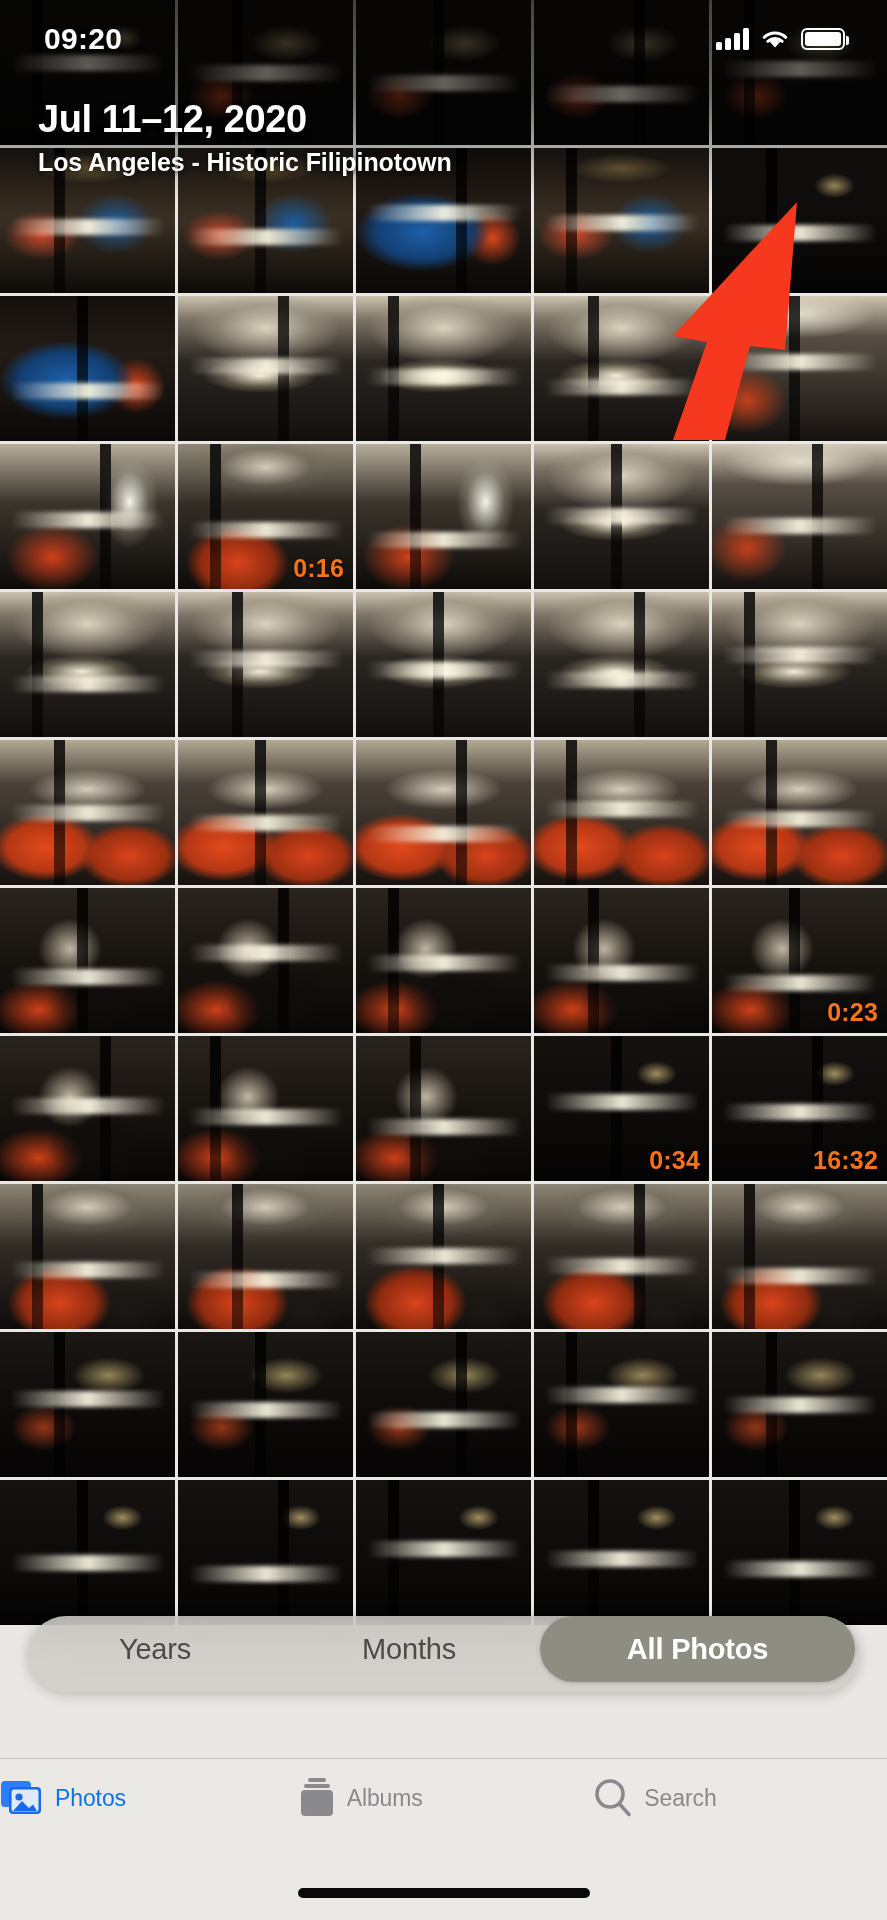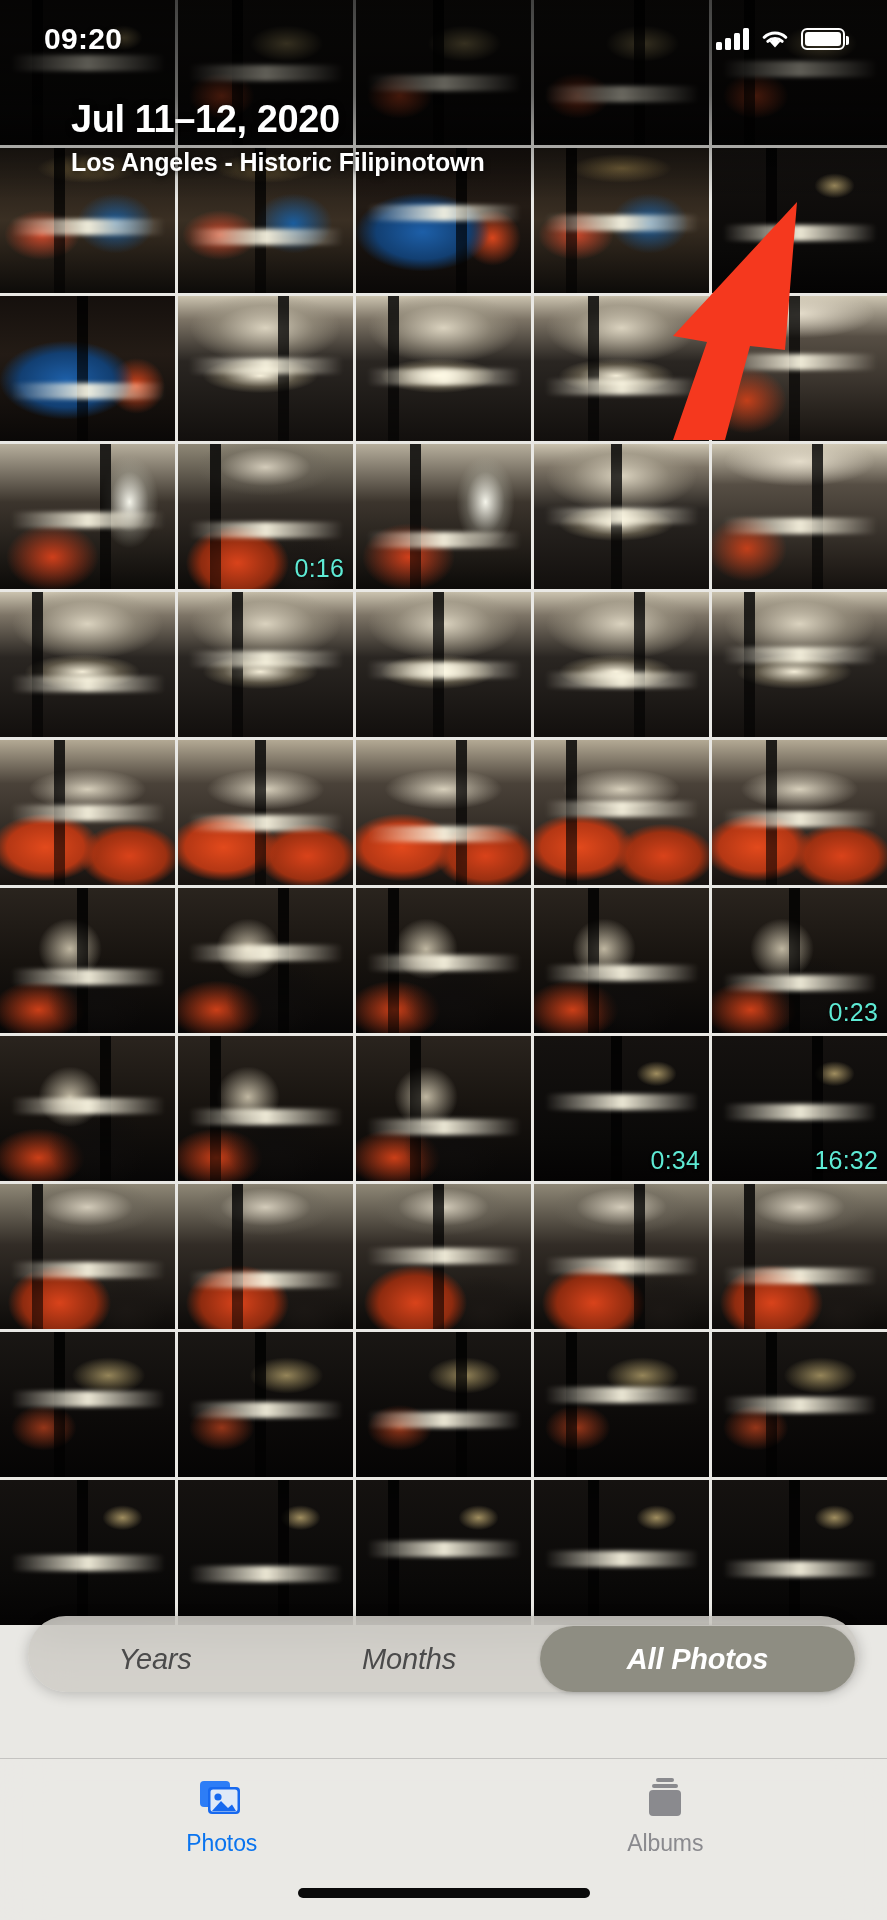--- a/index.html
+++ b/index.html
@@ -29,23 +29,23 @@
   }
   .tile {
     position: relative;
     overflow: hidden;
     background: #131212;
   }
   .tile .ph { position:absolute; inset:0; }
   .dur {
     position: absolute;
     right: 9px; bottom: 6px;
-    color: #5eead4;
+    color: #f97316;
     font-size: 25px;
-    font-weight: 400;
+    font-weight: 700;
     letter-spacing: .2px;
     text-shadow: 0 1px 3px rgba(0,0,0,.8);
     z-index: 4;
   }
 
   
   .v-interior {
     background:
       radial-gradient(ellipse 60% 34% at 50% 22%, rgba(224,216,196,.95) 0%, rgba(160,152,134,.55) 46%, rgba(0,0,0,0) 72%),
       radial-gradient(ellipse 44% 16% at 47% 55%, rgba(255,248,226,.95) 0%, rgba(255,238,190,.25) 48%, rgba(0,0,0,0) 75%),
@@ -154,21 +154,20 @@
     content:''; position:absolute; right:-6px; top:6px; width:3px; height:9px;
     background:#fff; border-radius: 0 2px 2px 0;
   }
   .batt i { position:absolute; inset:2px; background:#fff; border-radius:3px; }
 
   #nav {
     position: absolute; top: 86px; left: 0; right: 0;
     z-index: 12;
     display: flex; align-items: flex-start; justify-content: space-between;
     padding: 0 30px 0 38px;
-    margin-left: 33px;
   }
   #nav-titles { padding-top: 12px; }
   #nav-title {
     color: #fff; font-size: 38px; font-weight: 700; letter-spacing: -.4px;
     text-shadow: 0 1px 6px rgba(0,0,0,.75);
     white-space: nowrap;
   }
   #nav-subtitle {
     color: #fff; font-size: 25px; font-weight: 600; letter-spacing: -.1px;
     margin-top: 7px;
@@ -196,23 +195,22 @@
     position: absolute; left: 555px; top: 150px;
     width: 300px; height: 290px; z-index: 20; pointer-events: none;
   }
 
   
   #segmented {
     position: absolute; left: 28px; right: 28px; bottom: 228px;
     height: 76px; border-radius: 38px;
     background: rgba(205,203,196,.80);
     backdrop-filter: blur(22px);
-    display: flex; align-items: flex-end; z-index: 14;
+    display: flex; align-items: flex-start; z-index: 14;
     box-shadow: 0 2px 14px rgba(0,0,0,.22);
-    font-style: italic;
   }
   .seg {
     flex: 1; text-align: center;
     font-size: 29px; font-weight: 500; color: #4b4b4b;
     line-height: 66px; height: 66px; margin: 0 4px;
     border-radius: 33px; letter-spacing: -.2px;
     white-space: nowrap;
   }
   .seg.active {
     background: rgba(139,138,126,.95);
@@ -223,21 +221,21 @@
 
   
   #tabbar {
     position: absolute; left: 0; right: 0; bottom: 0; height: 162px;
     background: rgba(233,232,229,.92);
     backdrop-filter: blur(24px);
     border-top: 1px solid rgba(0,0,0,.16);
     display: flex; align-items: flex-start; z-index: 16;
     padding-top: 16px;
   }
-  .tab { flex: 1; display: flex; flex-direction: column; align-items: center; gap: 9px; }
+  .tab { flex: 1; display: flex; align-items: center; gap: 9px; }
   .tab .ticon { height: 46px; display: flex; align-items: center; justify-content: center; }
   .tab .tlabel { font-size: 23px; font-weight: 500; color: #8a8a8e; letter-spacing: -.1px; }
   .tab.active .tlabel { color: #0a74ef; }
 
   #home-indicator {
     position: absolute; left: 50%; transform: translateX(-50%);
     bottom: 22px; width: 292px; height: 10px; border-radius: 6px;
     background: #0a0a0a; z-index: 18;
   }
 </style>
@@ -587,17 +585,26 @@
       <div class="ticon">
         <svg width="42" height="42" viewBox="0 0 42 42">
           <rect x="12" y="1" width="18" height="4" rx="2" fill="#8a8a8e"></rect>
           <rect x="8" y="7" width="26" height="4" rx="2" fill="#8a8a8e"></rect>
           <rect x="5" y="13" width="32" height="26" rx="4" fill="#8a8a8e"></rect>
         </svg>
       </div>
       <div class="tlabel">Albums</div>
     </div>
 
+    <div class="tab">
+      <div class="ticon">
+        <svg width="44" height="44" viewBox="0 0 44 44">
+          <circle cx="19" cy="18" r="13" stroke="#8a8a8e" stroke-width="3.6" fill="none"></circle>
+          <line x1="28.5" y1="28" x2="38" y2="38.5" stroke="#8a8a8e" stroke-width="3.6" stroke-linecap="round"></line>
+        </svg>
+      </div>
+      <div class="tlabel">Search</div>
+    </div>
 
   </div>
 
   <div id="home-indicator"></div>
 </div>
 
 </body></html>

